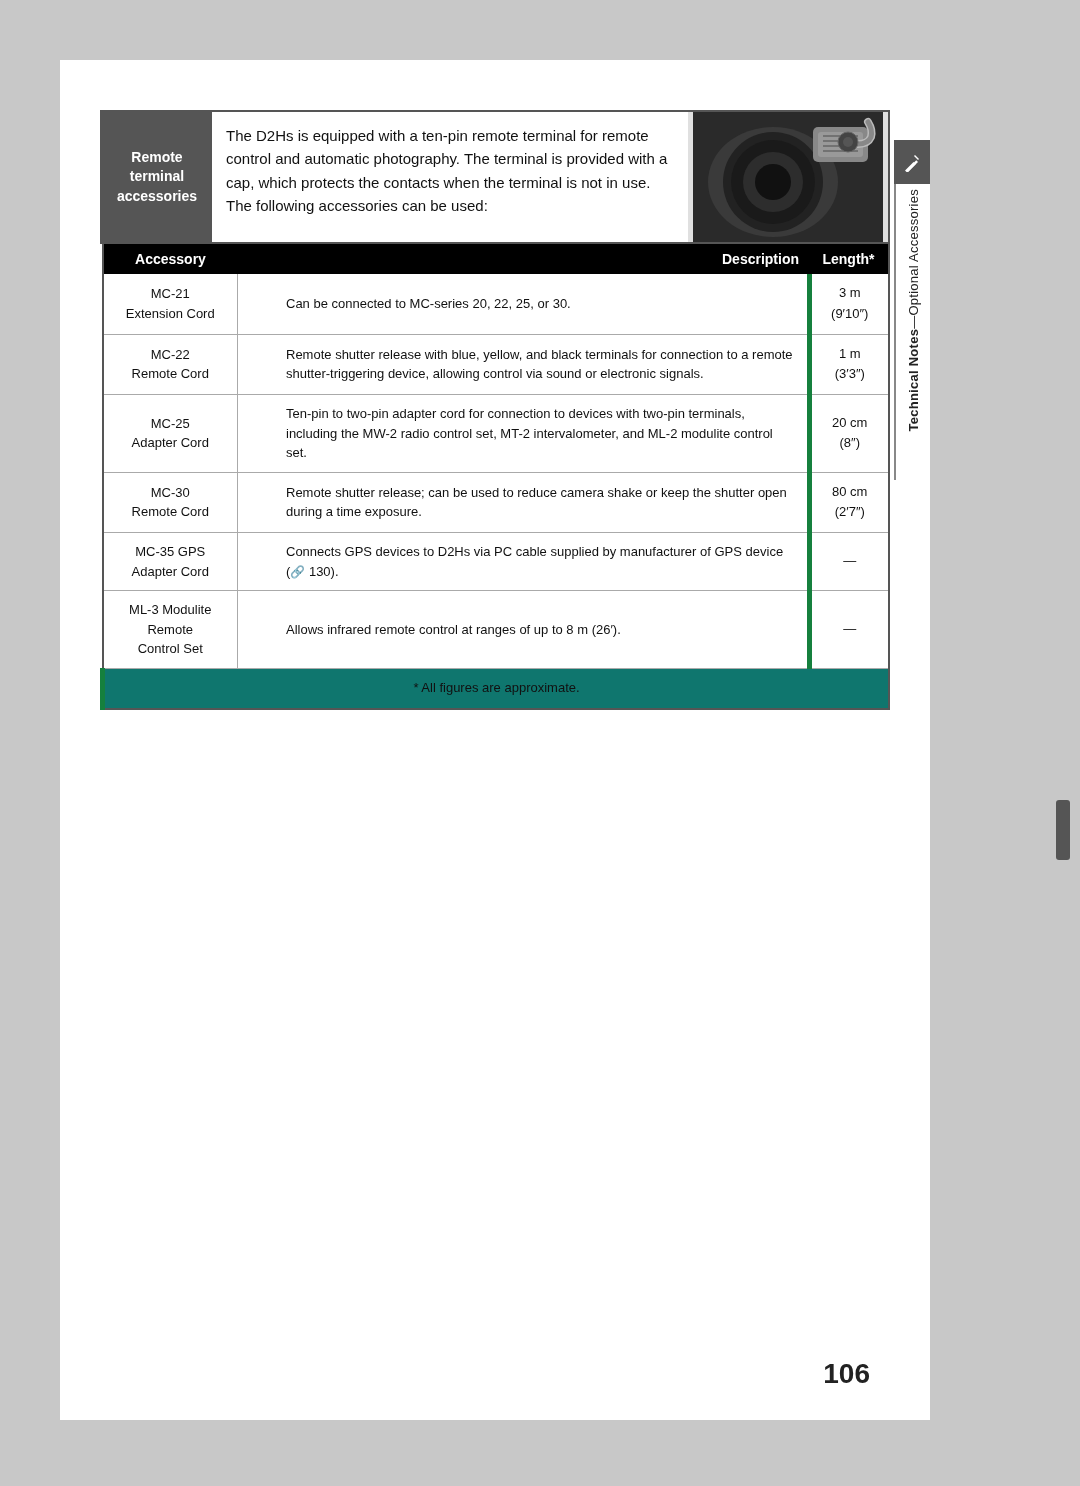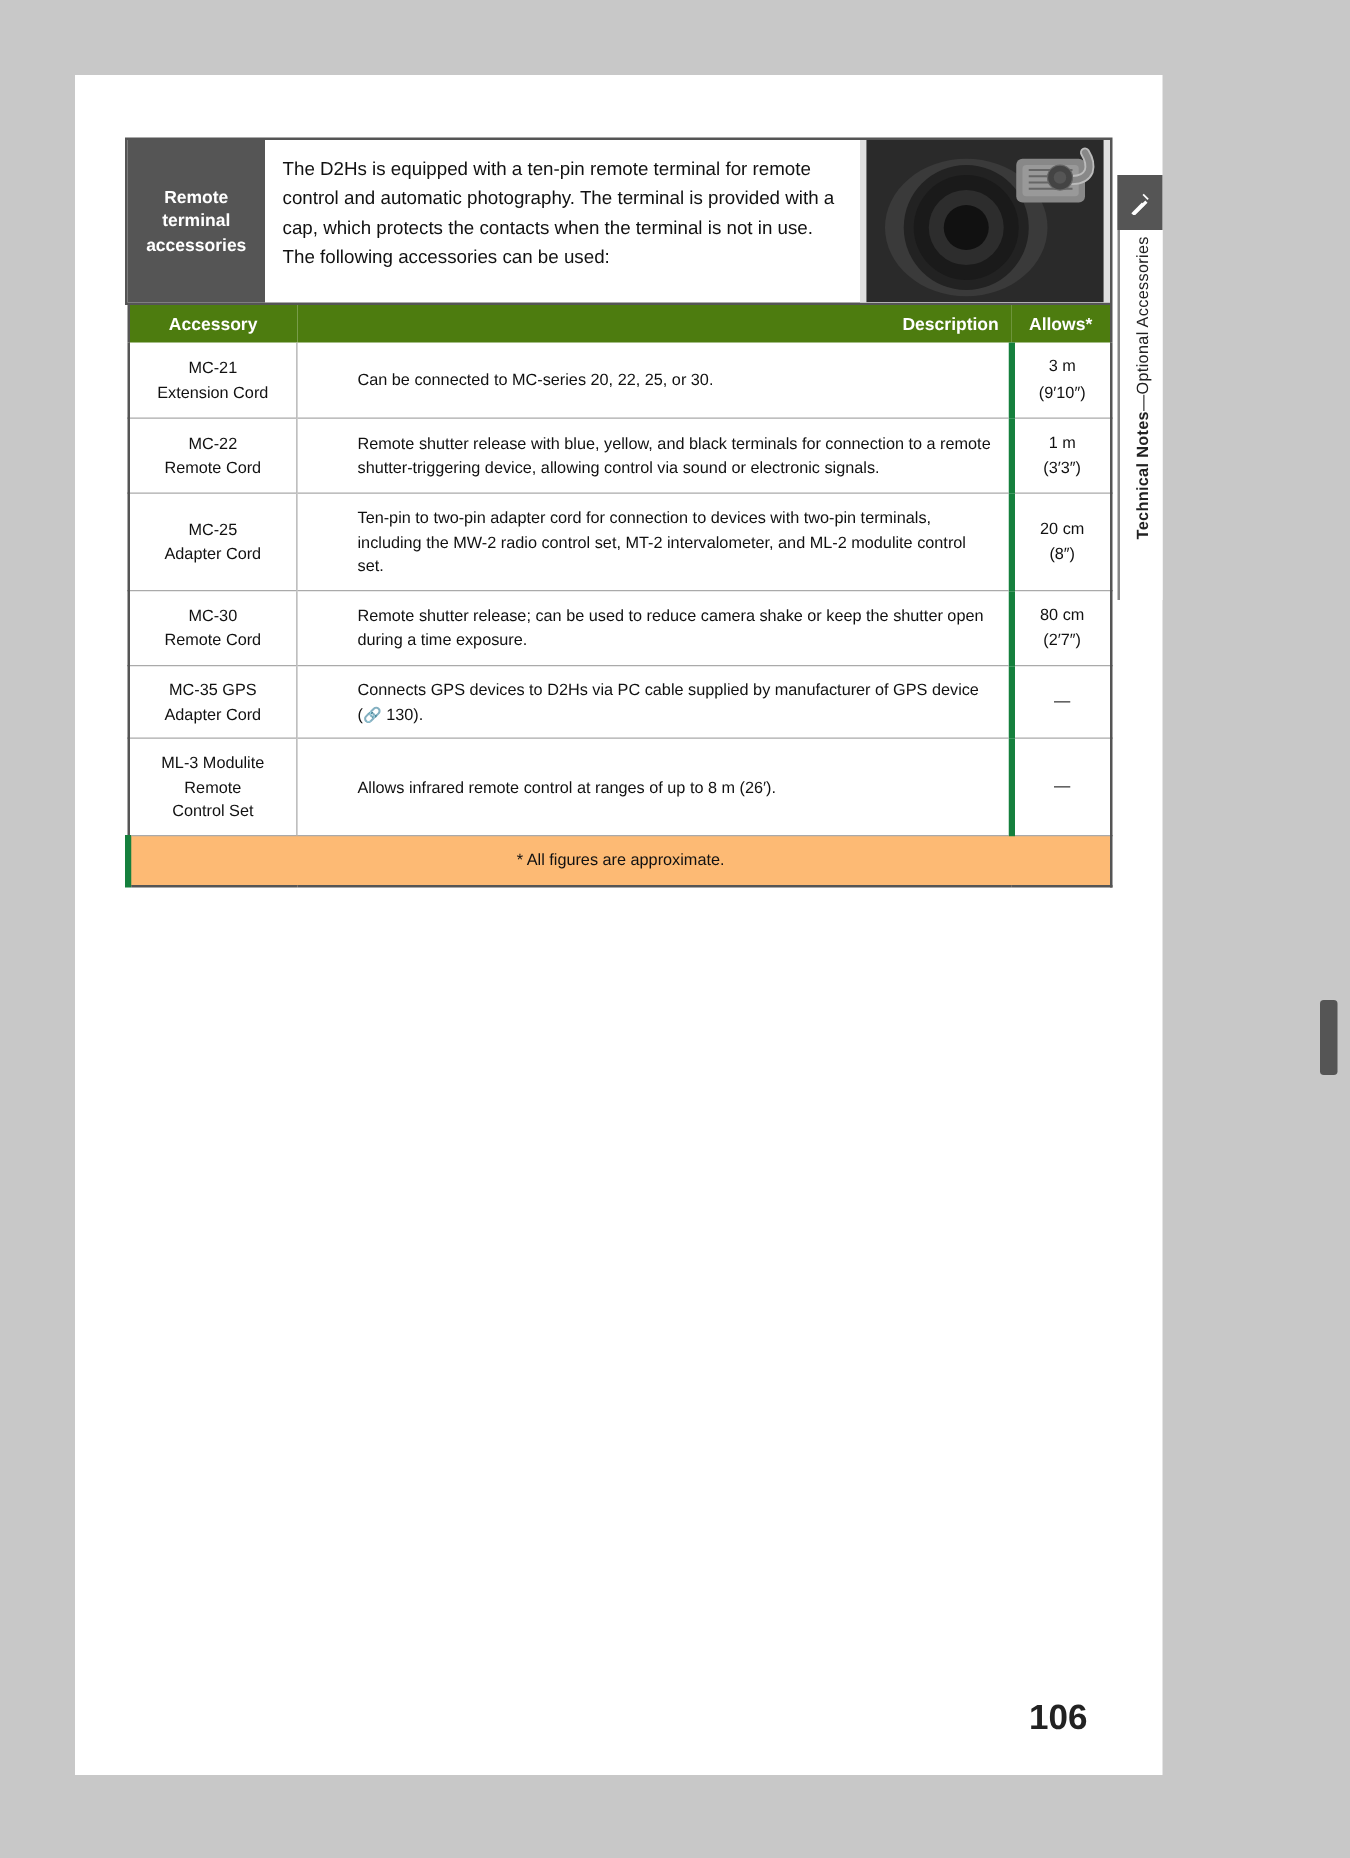--- a/index.html
+++ b/index.html
@@ -68,21 +68,21 @@
 
     
     .accessories-table {
       width: 100%;
       border-collapse: collapse;
       border: 2px solid #555;
       border-top: none;
     }
 
     .accessories-table thead tr {
-      background: #4d7c0f;
+      background: #000000;
       color: #fff;
     }
 
     .accessories-table thead th {
       font-size: 14px;
       font-weight: bold;
       padding: 7px 10px;
       text-align: left;
     }
 
@@ -129,21 +129,21 @@
       font-size: 13px;
       line-height: 1.6;
     }
 
     .accessories-table tbody td.desc-cell {
       border-right: none;
       padding-left: 48px;
     }
 
     .table-footer-row td {
-      background: #fdba74;
+      background: #0f766e;
       color: #ddd;
       font-size: 11px;
       text-align: right;
       padding: 5px 10px;
     }
 
     
     .side-tab {
       position: absolute;
       right: 0;
@@ -249,21 +249,21 @@
           <circle cx="155" cy="30" r="5" fill="#555"></circle>
         </svg>
       </div>
     </div>
 
     <table class="accessories-table">
       <thead>
         <tr>
           <th>Accessory</th>
           <th style="text-align:right;">Description</th>
-          <th style="text-align:center;">Allows*</th>
+          <th style="text-align:center;">Length*</th>
         </tr>
       </thead>
       <tbody>
 
         <tr>
           <td>MC-21<br>Extension Cord</td>
           <td class="desc-cell">Can be connected to MC-series 20, 22, 25, or 30.</td>
           <td>3 m<br>(9′10″)</td>
         </tr>
 

